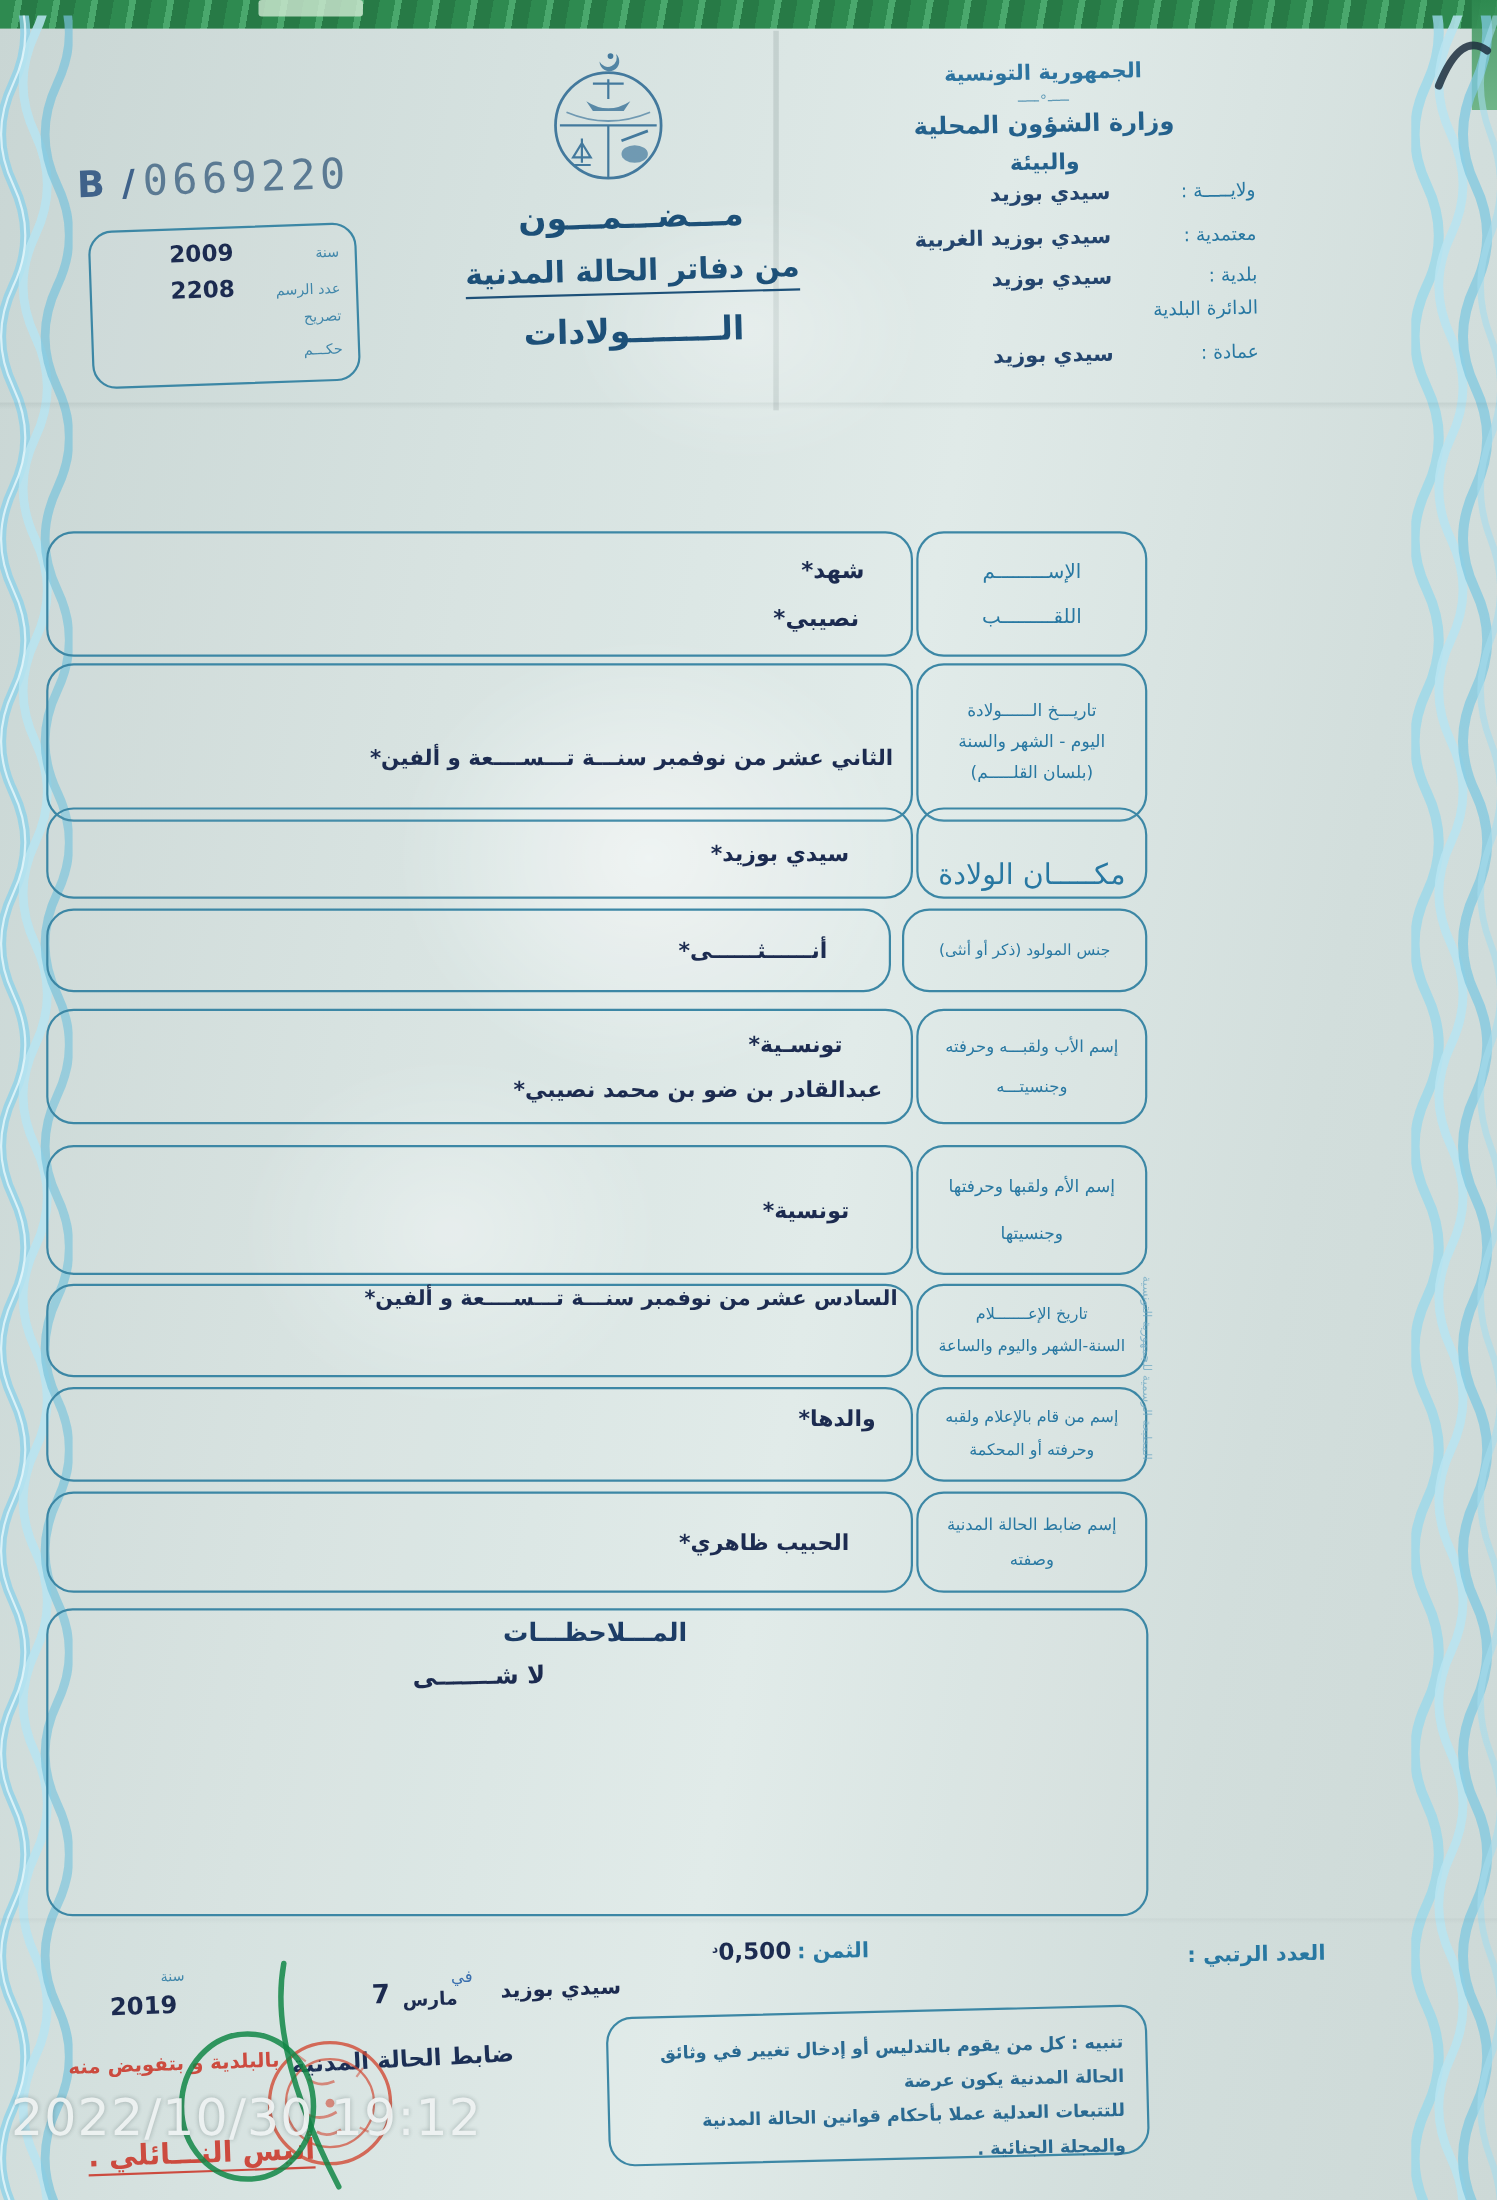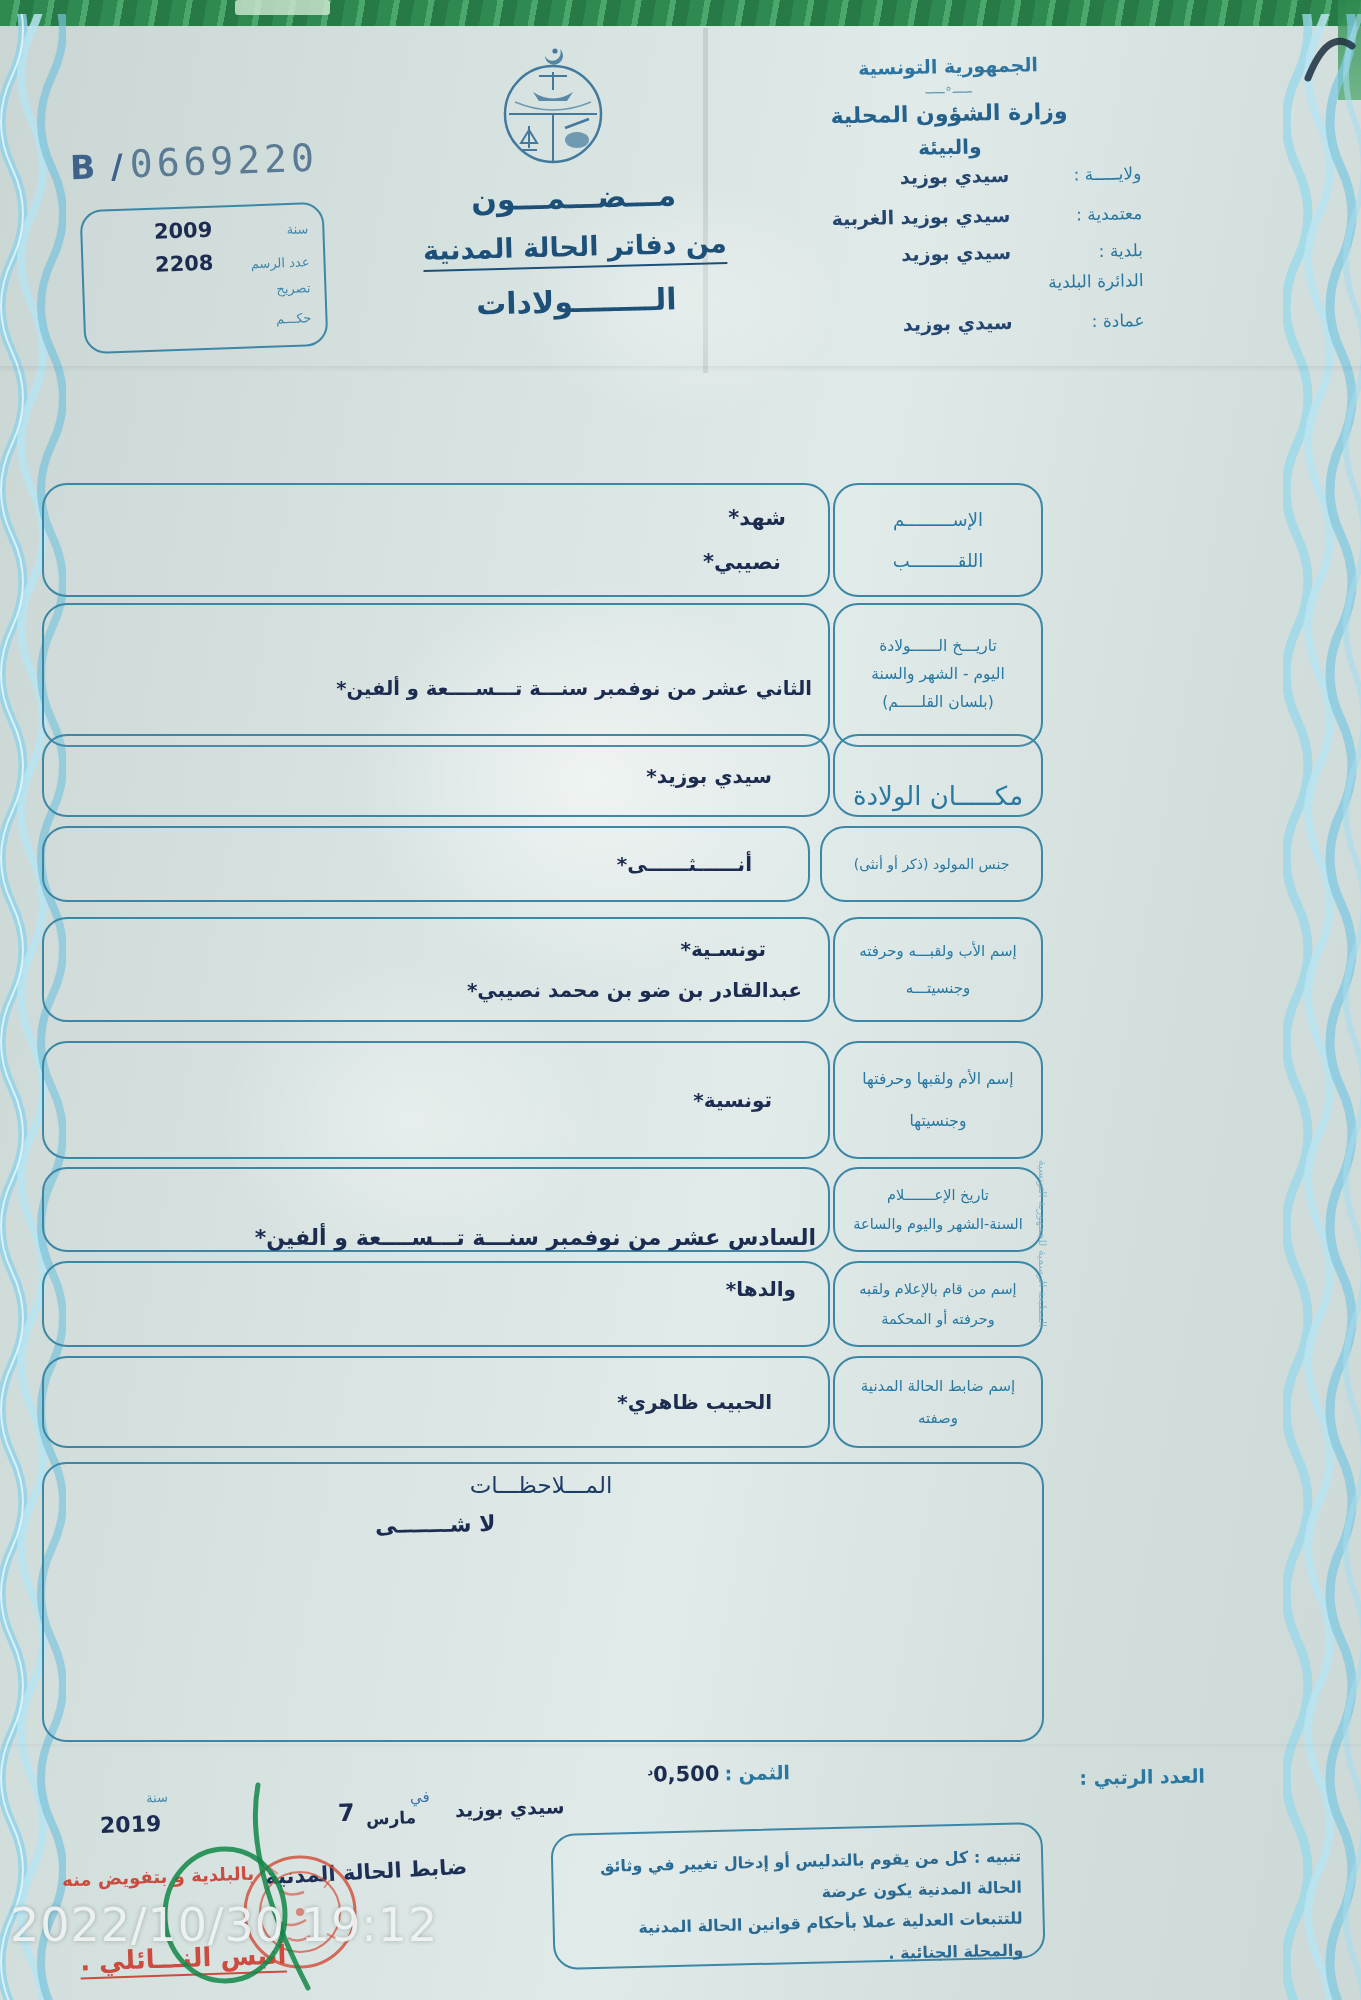--- a/index.html
+++ b/index.html
@@ -201,21 +201,21 @@
   </div>
 </div>
 
 <div class="box" style="left:833px;top:1167px;width:206px;height:81px">
   <div class="lblcol" style="font-size:14.5px">
     <div>تاريخ الإعـــــــلام</div>
     <div>السنة-الشهر واليوم والساعة</div>
   </div>
 </div>
 <div class="box" style="left:42px;top:1167px;width:784px;height:81px">
-  <div class="valcol" style="font-size:22px;justify-content:flex-end">
+  <div class="valcol" style="font-size:19px;justify-content:flex-start">
     <div style="padding-right:12px">السادس عشر من نوفمبر سنـــة تـــســــعة و ألفين*</div>
   </div>
 </div>
 
 <div class="box" style="left:833px;top:1261px;width:206px;height:82px">
   <div class="lblcol" style="font-size:14.5px">
     <div>إسم من قام بالإعلام ولقبه</div>
     <div>وحرفته أو المحكمة</div>
   </div>
 </div>
@@ -231,21 +231,21 @@
     <div>وصفته</div>
   </div>
 </div>
 <div class="box" style="left:42px;top:1356px;width:784px;height:88px">
   <div class="valcol" style="font-size:20px;justify-content:center">
     <div style="padding-right:56px">الحبيب ظاهري*</div>
   </div>
 </div>
 
 <div class="box" style="left:42px;top:1462px;width:998px;height:276px;border-radius:24px"></div>
-<div class="abs rtl" style="left:42px;top:1472px;width:998px;text-align:center;font-size:23px;font-weight:400;color:#1d3d66">المـــلاحظـــات</div>
+<div class="abs rtl" style="left:42px;top:1472px;width:998px;text-align:center;font-size:23px;font-weight:700;color:#1d3d66">المـــلاحظـــات</div>
 <div class="abs rtl navy" style="left:375px;top:1512px;font-size:22px;transform:rotate(-1deg)">لا شـــــــى</div>
 
 <div class="abs rtl teal" style="left:1040px;top:1766px;width:165px;font-size:19px;font-weight:700;text-align:right;transform:rotate(-1deg)">العدد الرتبي :</div>
 <div class="abs rtl" style="left:580px;top:1762px;width:210px;text-align:right;transform:rotate(-1deg);white-space:nowrap">
   <span class="teal" style="font-size:19px;font-weight:700">الثمن :</span>
   <span class="navy" style="font-size:21px">0,500</span><sup class="navy">د</sup>
 </div>
 
 <div class="box" style="left:552px;top:1828px;width:488px;height:132px;border-radius:24px;transform:rotate(-1.4deg)">
   <div class="rtl" style="padding:16px 20px;font-size:16px;color:#2a6a92;line-height:1.95;text-align:right;font-weight:600">

